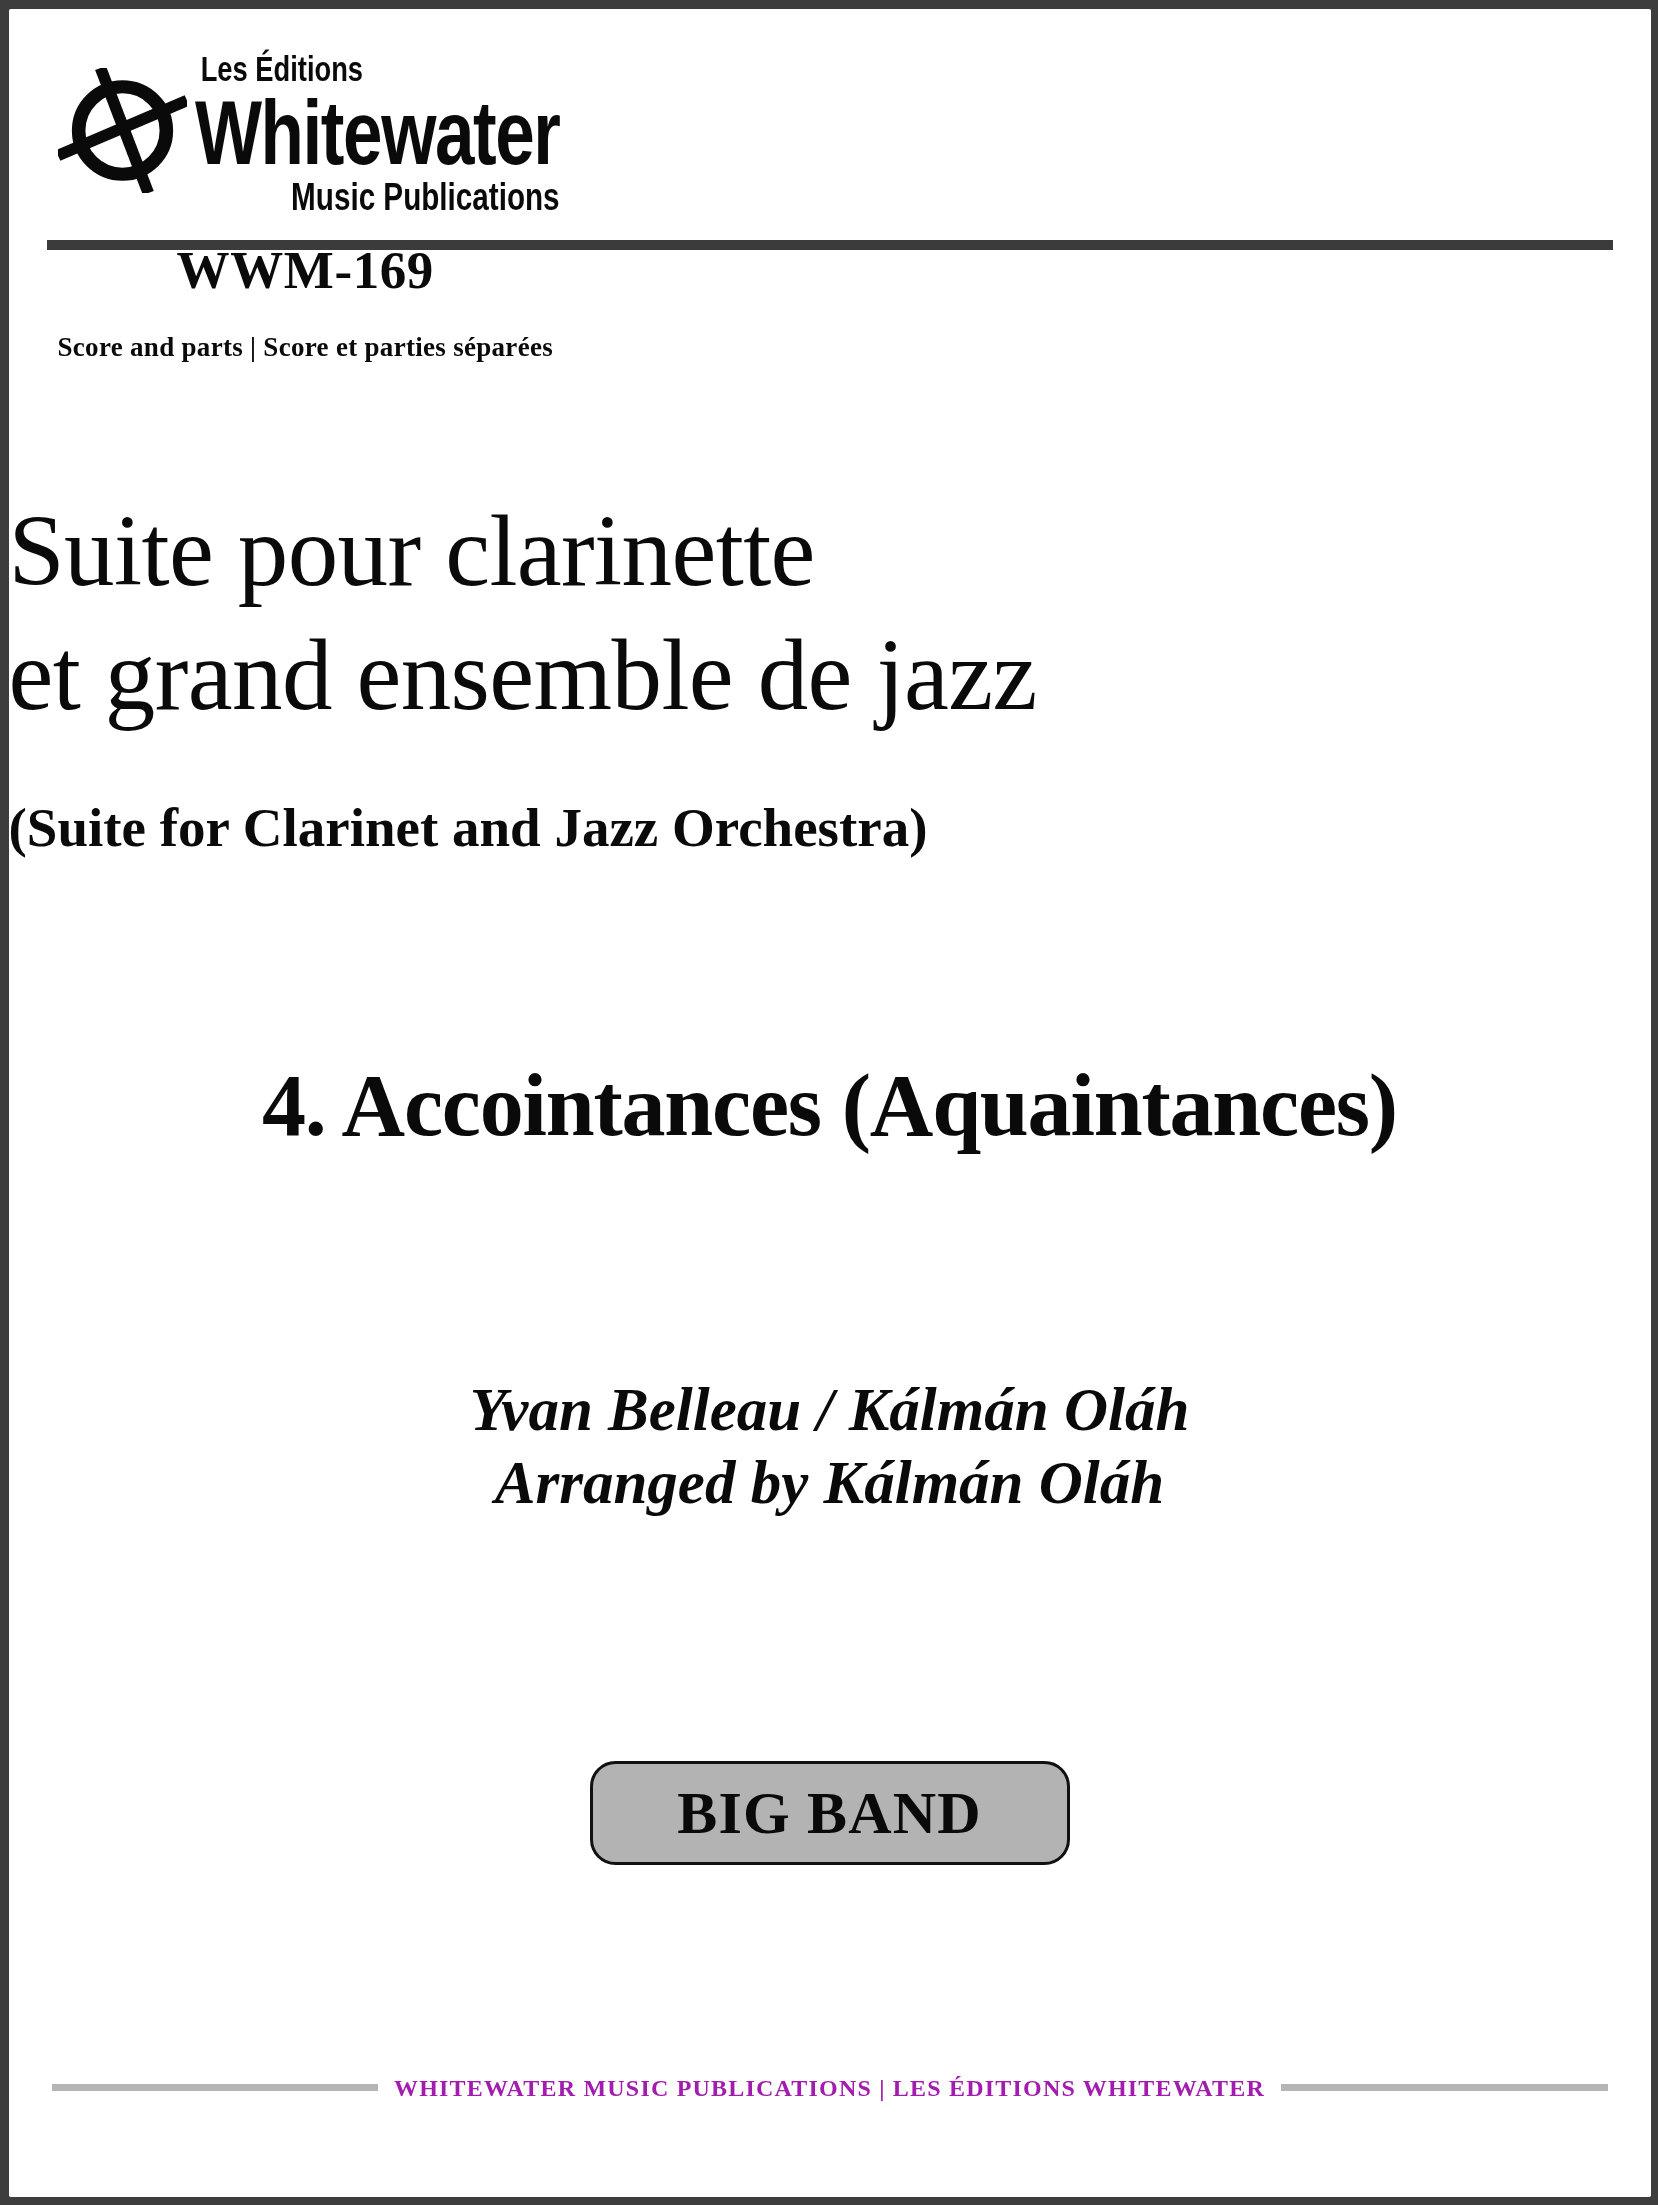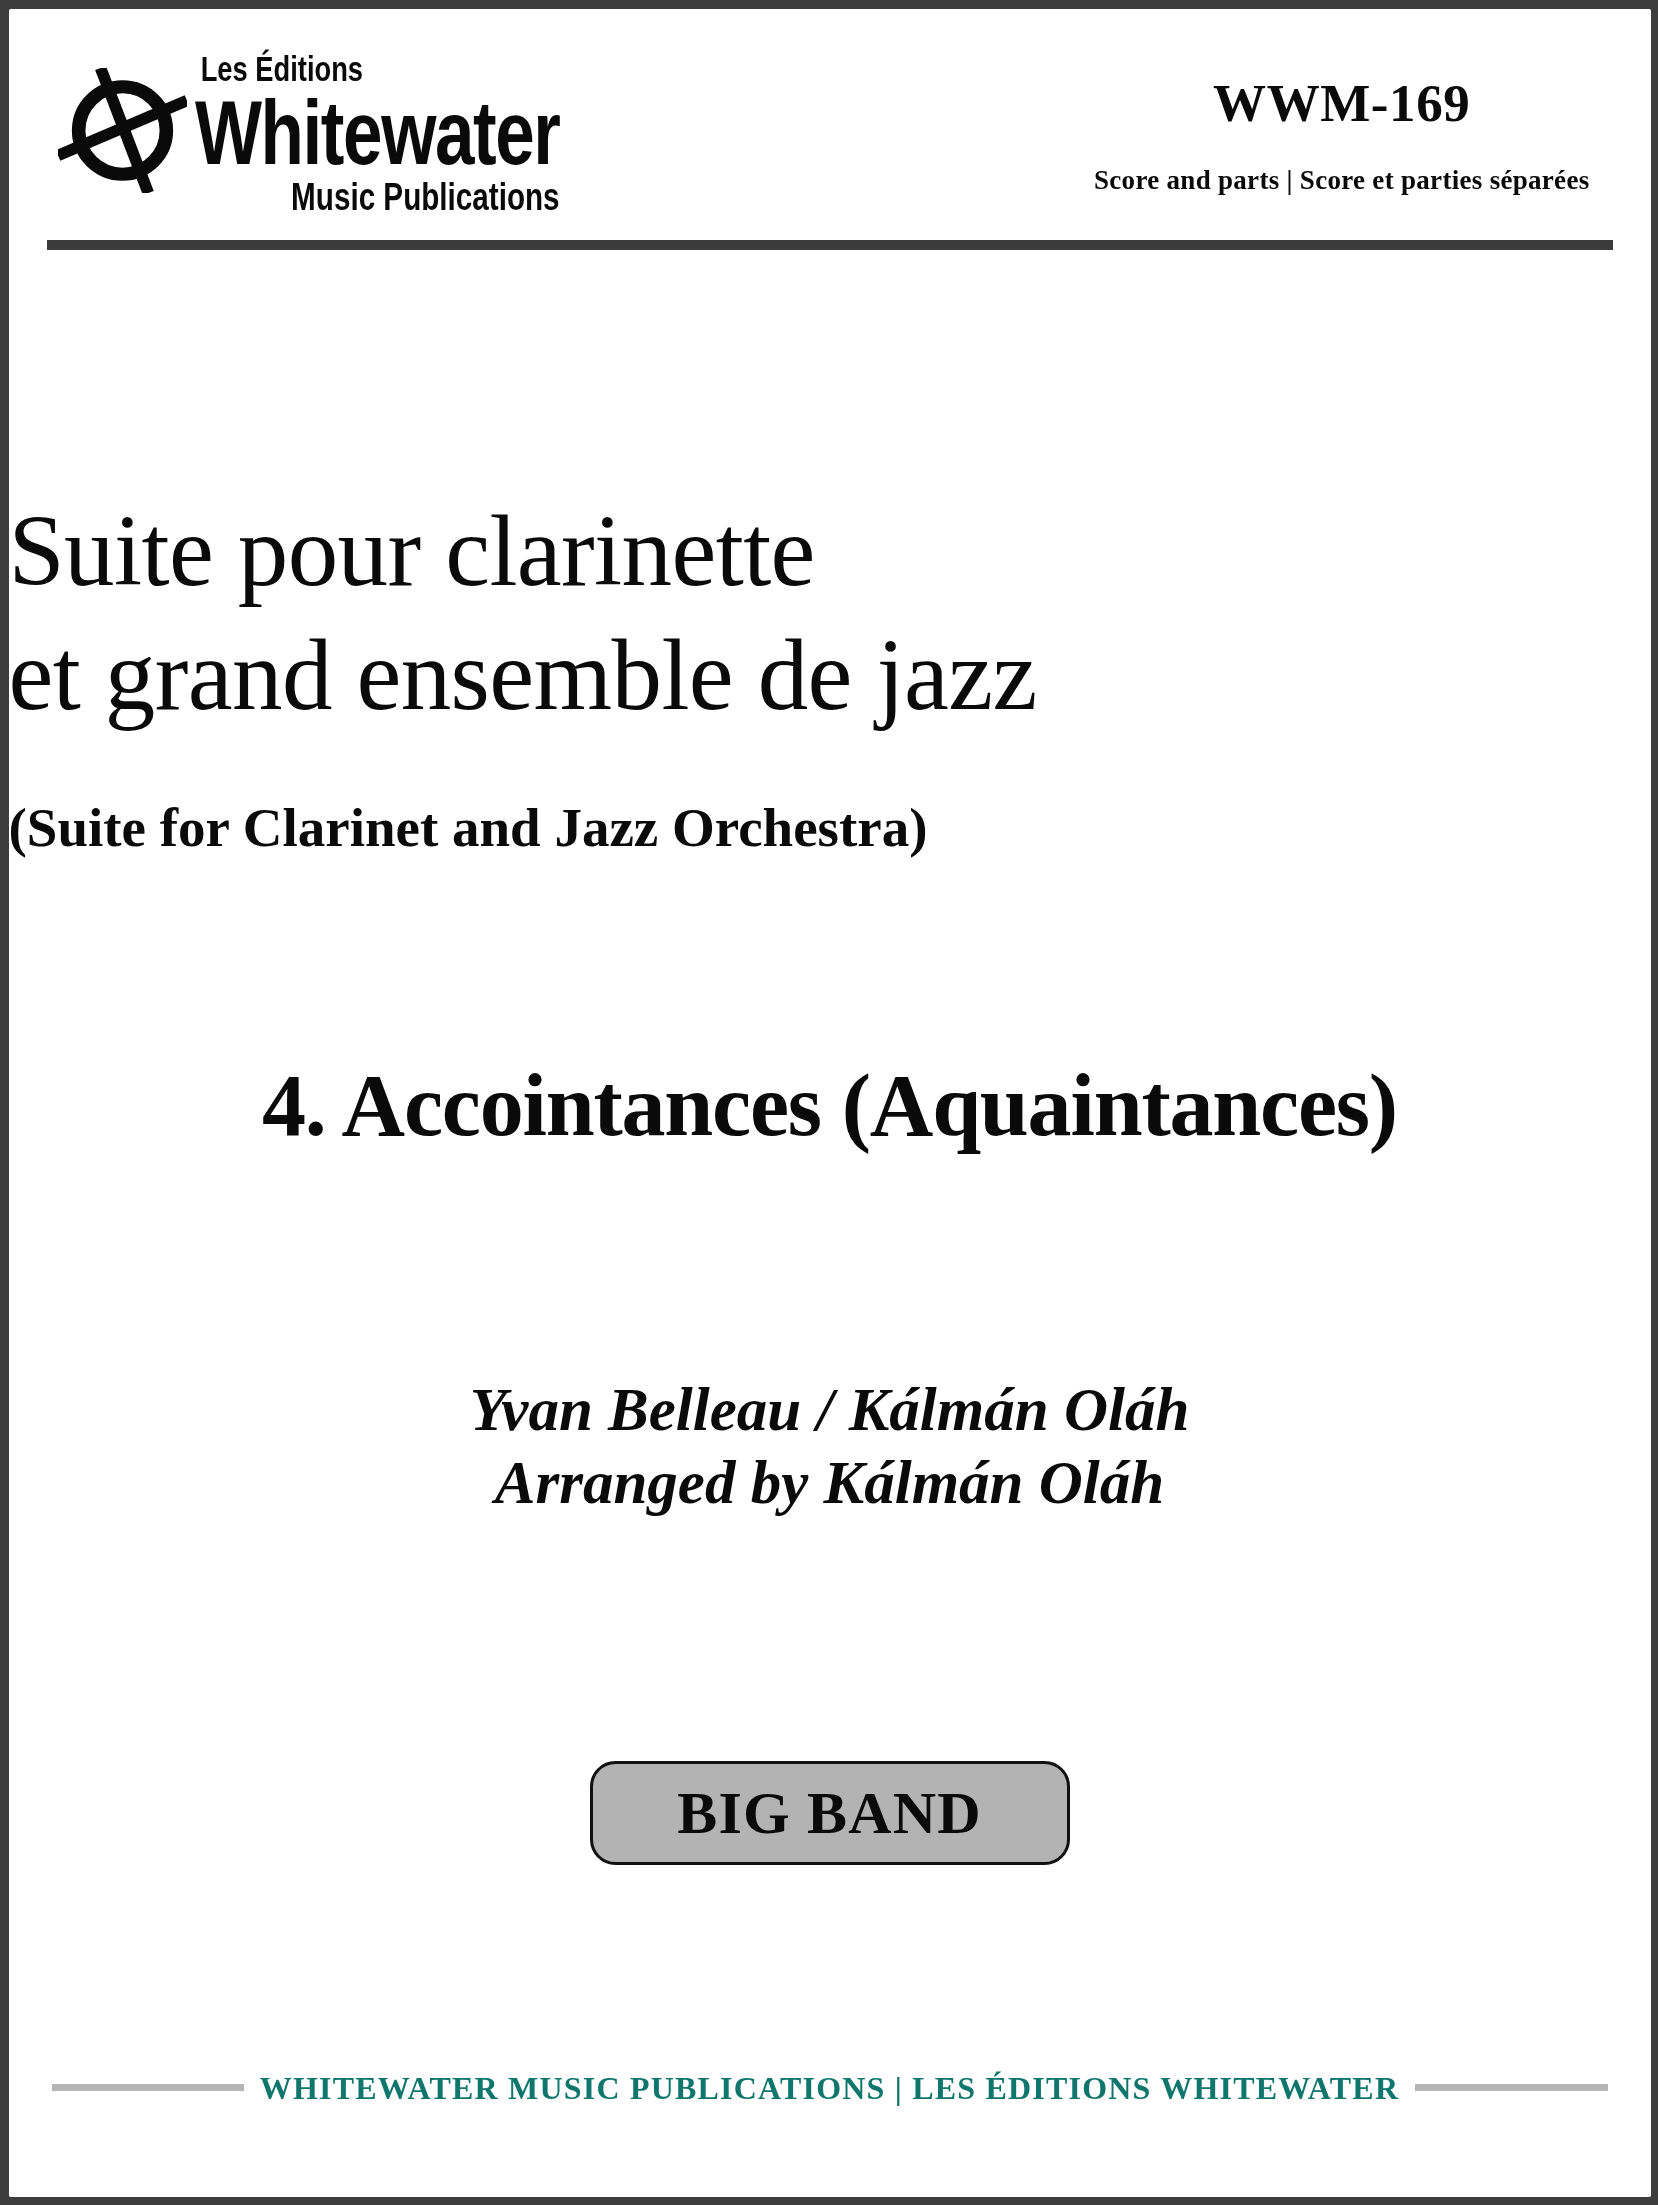--- a/index.html
+++ b/index.html
@@ -19,20 +19,21 @@
     overflow: hidden;
   }
 
   
   .header-row {
     display: flex;
     justify-content: space-between;
     align-items: flex-start;
     height: 214px;
     padding: 41px 61px 0 49px;
+    flex-direction: column;
   }
   .logo { display: flex; gap: 8.5px; }
   .logo-icon { width: 129px; height: 125px; margin-top: 18px; flex: none; }
   .logo-text {
     transform: scaleX(0.78);
     transform-origin: left top;
     font-family: "Liberation Sans", sans-serif;
     font-weight: 700;
     white-space: nowrap;
   }
@@ -110,24 +111,24 @@
     bottom: 97px;
     height: 24px;
     display: flex;
     align-items: center;
     padding: 0 43px;
     gap: 16px;
   }
   .fbar { flex: 1; height: 7.3px; background: var(--footer-bar, #b5b5b5); }
   .footer-text {
     font-weight: 700;
-    font-size: 32px;
+    font-size: 24px;
     line-height: 26px;
     letter-spacing: 1.2px;
-    color: #0f766e;
+    color: #a21caf;
     white-space: nowrap;
   }
 </style>
 </head>
 <body>
 
 <div class="page">
 
   <header class="header-row">
     <div class="logo">

